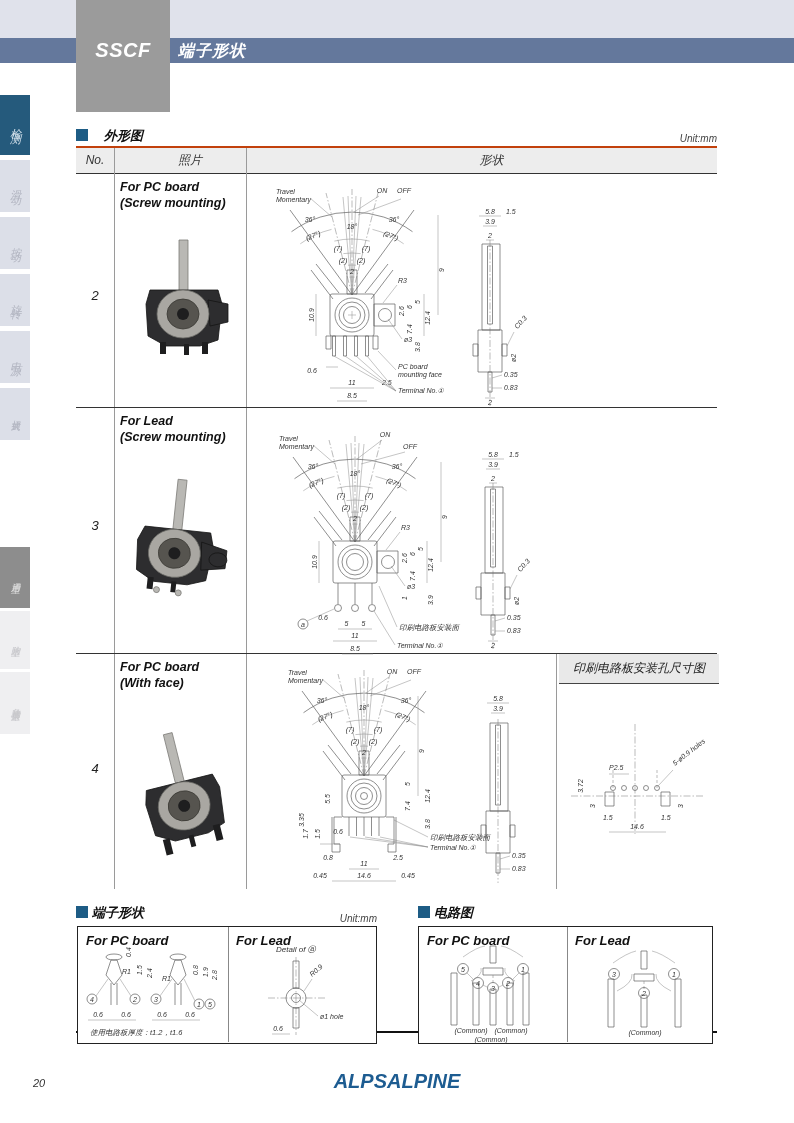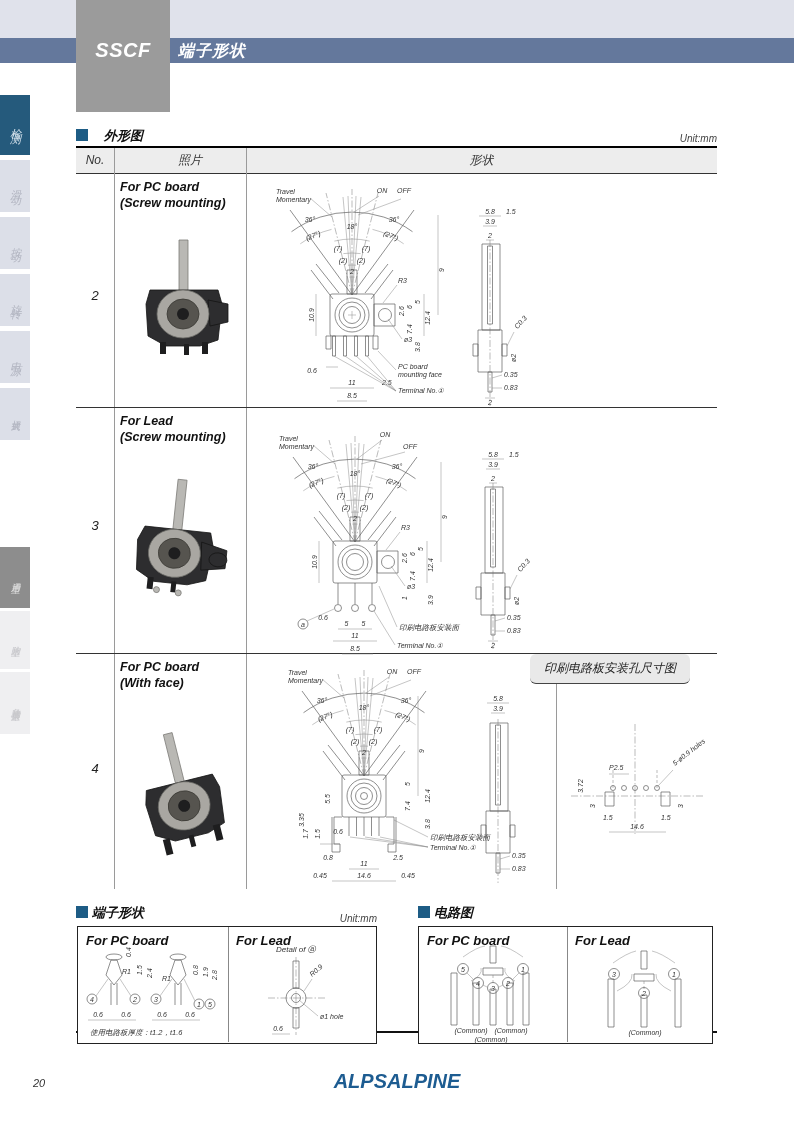--- a/index.html
+++ b/index.html
@@ -20,21 +20,21 @@
   .vtab.small{font-size:9px;letter-spacing:1px;}
   .vtab.on-blue{background:#255a7c;color:#d3e0ea;}
   .vtab.off-top{background:#dcdfe8;color:#b3b6c2;}
   .vtab.on-gray{background:#8d8d8d;color:#d8d8d8;}
   .vtab.off-bot{background:#efeff1;color:#c8c8cc;}
   
   .sq{width:12px;height:12px;background:#1d5c85;}
   .h-sec{font-size:13px;font-weight:bold;color:#111;}
   .unit{font-size:10px;color:#444;}
   
-  .tbl{left:76px;top:146px;width:641px;height:887px;border-top:2px solid #000000;
+  .tbl{left:76px;top:146px;width:641px;height:887px;border-top:2px solid #c2410c;
        border-bottom:2px solid #111;box-sizing:border-box;}
   .thead{left:0;top:0;width:641px;height:26px;background:#ededed;
          border-bottom:1px solid #333;box-sizing:border-box;}
   .th{font-size:12px;color:#333;text-align:center;line-height:25px;}
   .rowline{left:0;width:641px;height:0;border-top:1px solid #333;}
   .vline{top:0;width:0;height:741px;border-left:1px solid #9a9a9a;}
   .rowno{width:38px;text-align:center;font-size:13px;color:#222;}
   .mtitle{font-size:12.5px;font-weight:bold;color:#111;line-height:1.25;}
   .holehdr{background:#e9e9e9;border-bottom:1px solid #444;font-size:12px;color:#222;
            text-align:center;line-height:29px;box-sizing:border-box;}
@@ -84,21 +84,21 @@
   <div class="abs vtab off-bot small" style="top:672px;height:62px;">急速切换型</div>
 
   <div class="abs sq" style="left:76px;top:129px;"></div>
   <div class="abs h-sec" style="left:104px;top:127px;">外形图</div>
   <div class="abs unit" style="left:617px;top:133px;width:100px;text-align:right;">Unit:mm</div>
 
   <div class="abs tbl">
     <div class="abs thead">
       <div class="abs th" style="left:0;width:38px;">No.</div>
       <div class="abs th" style="left:48px;width:132px;">照片</div>
-      <div class="abs th" style="left:170px;width:471px;border-radius:11px;">形状</div>
+      <div class="abs th" style="left:180px;width:471px;border-radius:11px;">形状</div>
     </div>
     <div class="abs vline" style="left:38px;"></div>
     <div class="abs vline" style="left:170px;"></div>
     <div class="abs rowline" style="top:259px;"></div>
     <div class="abs rowline" style="top:505px;"></div>
 
     <div class="abs rowno" style="left:0;top:140px;">2</div>
     <div class="abs mtitle" style="left:44px;top:32px;width:124px;">
       <div>For PC board</div>
       <div>(Screw mounting)</div>
@@ -476,21 +476,21 @@
           <rect x="12" y="128" width="5" height="12"></rect>
         <rect x="-2" y="156" width="4" height="20"></rect>
         <text x="14" y="161">0.35</text>
         <line class="thin" x1="12" y1="159" x2="2" y2="162"></line>
         <text x="14" y="174">0.83</text>
         <line class="thin" x1="12" y1="172" x2="2" y2="172"></line>
       </g>
     </svg>
 
     <div class="abs vline" style="left:480px;top:506px;height:235px;"></div>
-    <div class="abs holehdr" style="left:454px;top:506px;width:160px;height:30px;border-radius:6px;">印刷电路板安装孔尺寸图</div>
+    <div class="abs holehdr" style="left:483px;top:506px;width:160px;height:30px;">印刷电路板安装孔尺寸图</div>
     <svg class="abs draw" style="left:481px;top:536px;" width="160" height="205" viewBox="0 0 160 205">
       <line class="cl" x1="78" y1="40" x2="78" y2="150"></line>
       <line class="cl" x1="14" y1="112" x2="148" y2="112"></line>
       <circle cx="56" cy="104" r="2.5"></circle>
         <circle cx="67" cy="104" r="2.5"></circle>
         <circle cx="78" cy="104" r="2.5"></circle>
       <circle cx="89" cy="104" r="2.5"></circle>
         <circle cx="100" cy="104" r="2.5"></circle>
       <line class="dsh" x1="56" y1="86" x2="56" y2="104"></line>
         <line class="dsh" x1="100" y1="86" x2="100" y2="104"></line>

